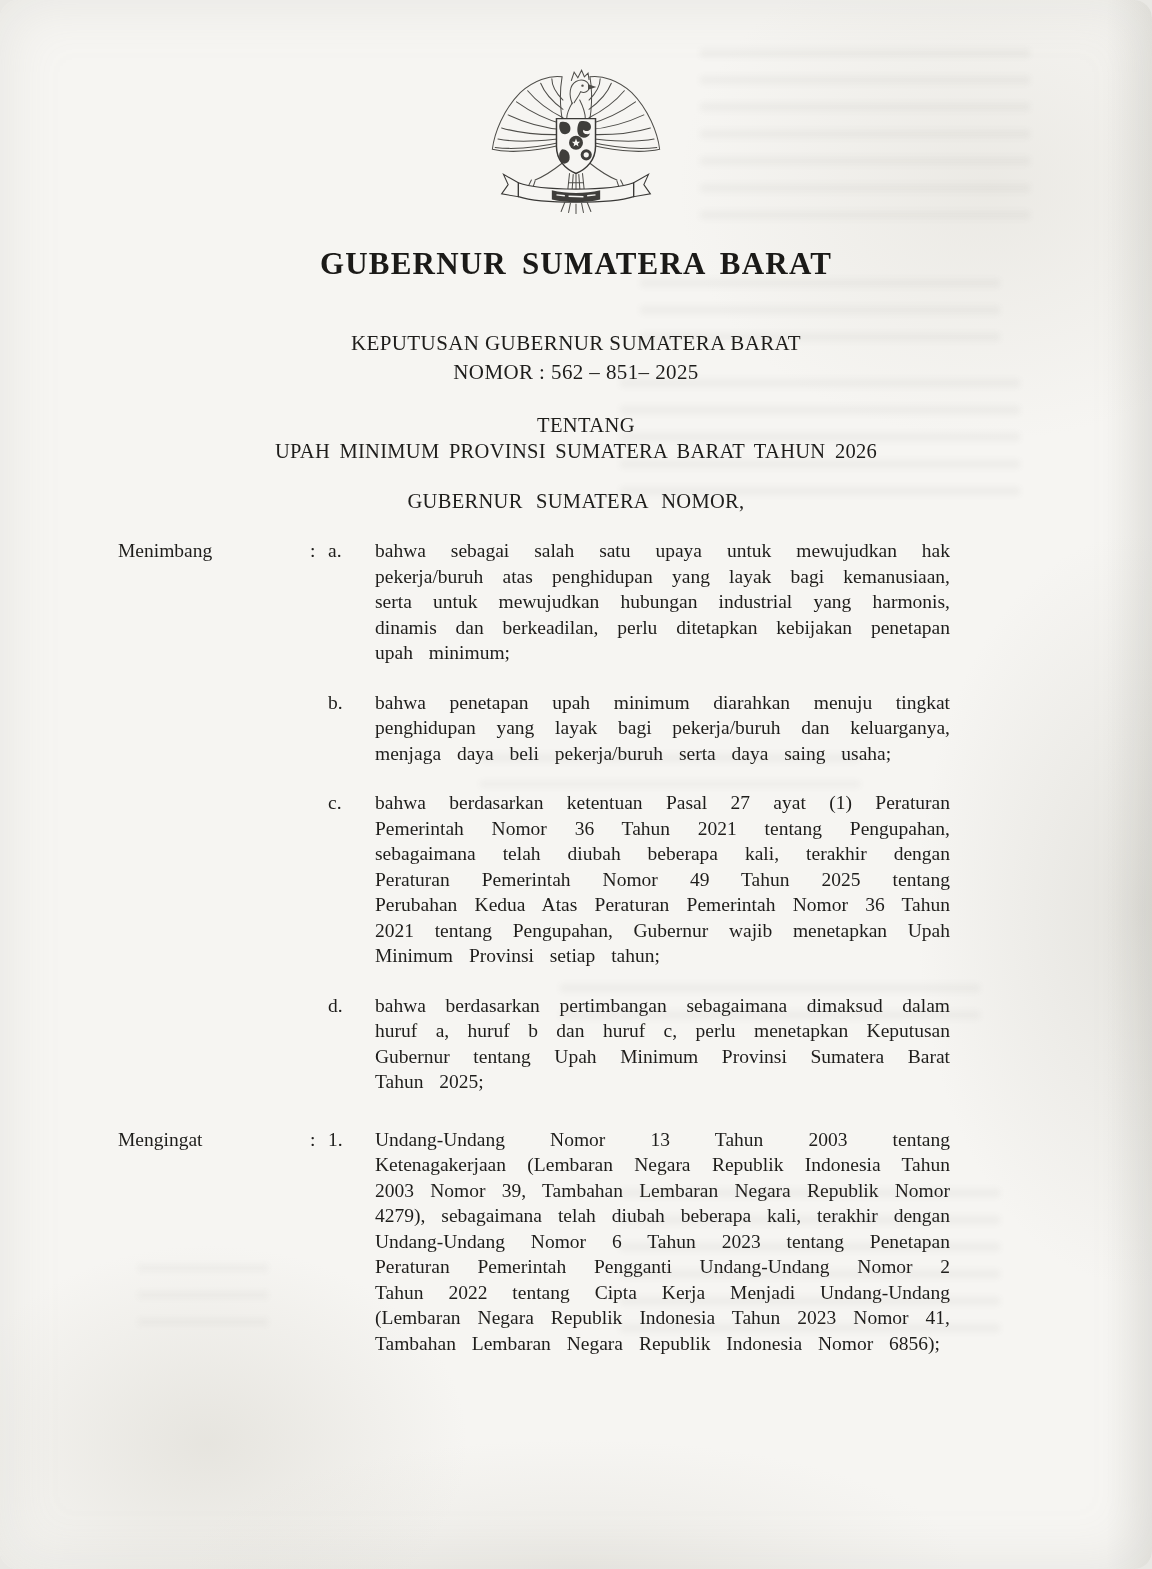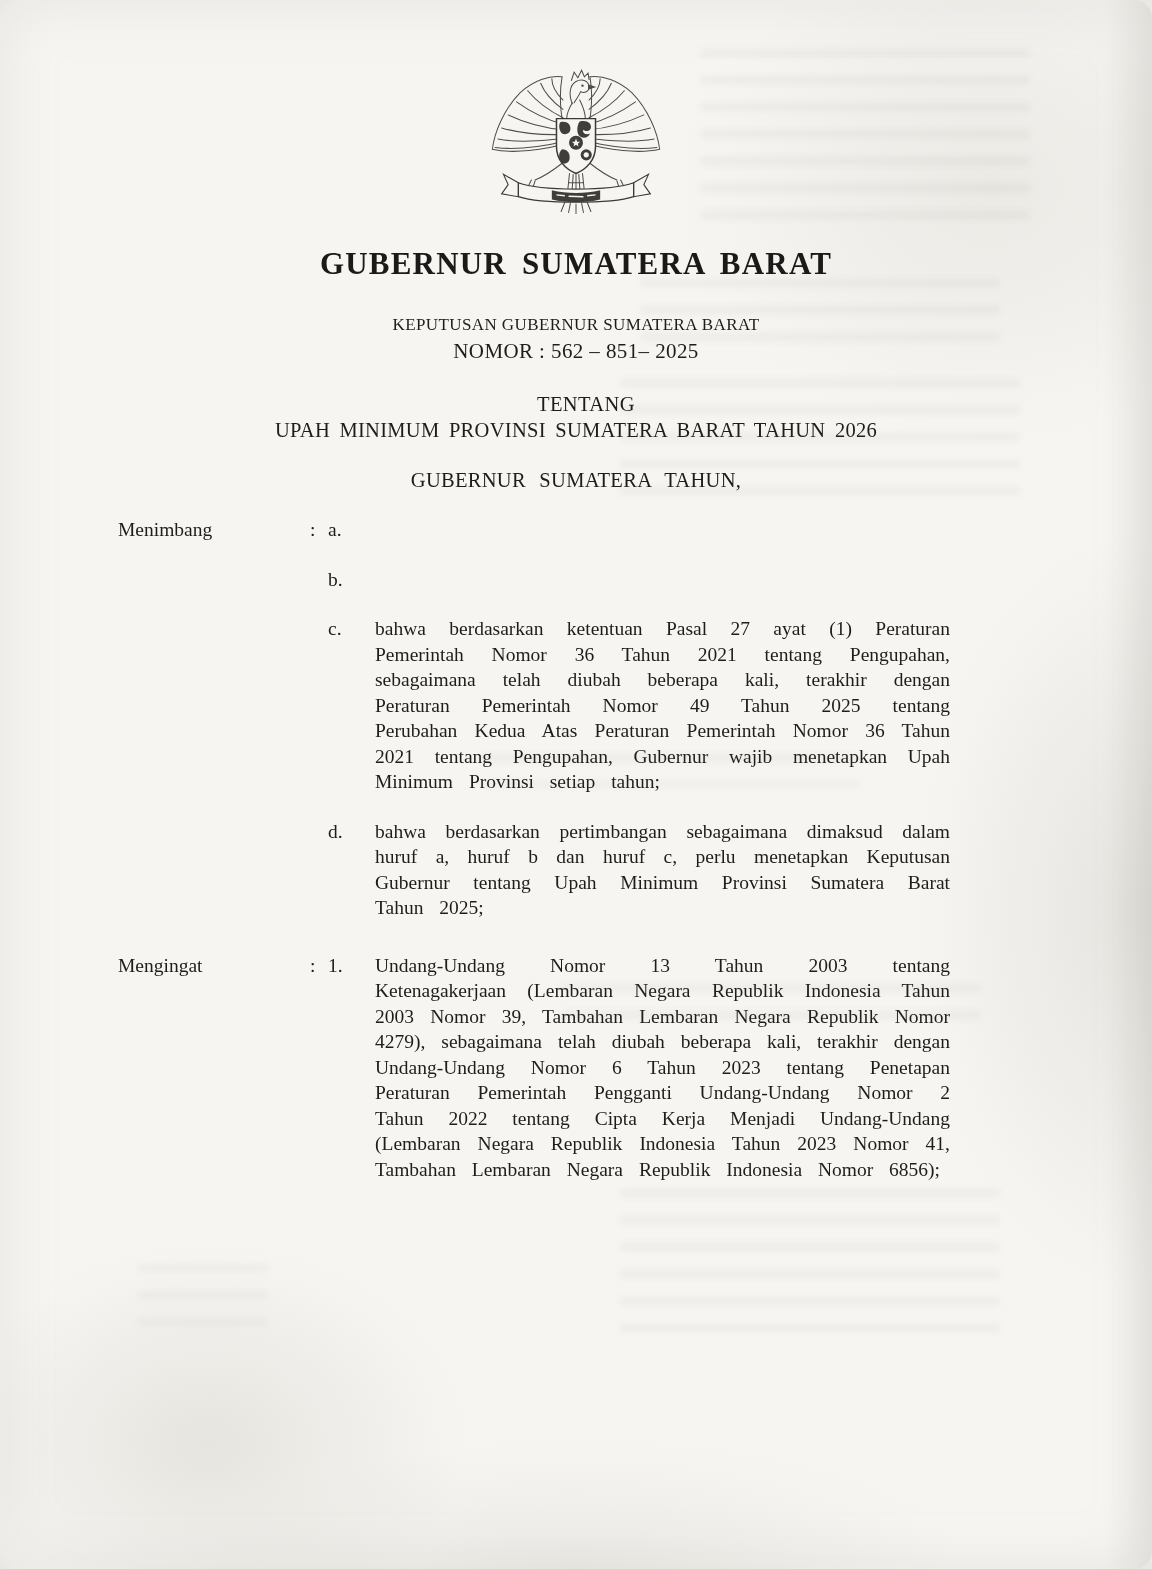--- a/index.html
+++ b/index.html
@@ -40,21 +40,21 @@
     margin:60px auto 0 auto;
     display:flex;align-items:center;justify-content:center;
   }
   .center{text-align:center;}
   .main-title{
     margin:26px 0 0 0;
     font-size:31px;font-weight:bold;
     letter-spacing:1.2px;word-spacing:6px;
     color:#1b1a18;
   }
-  .decree-title{margin-top:33px;font-size:17px;letter-spacing:.4px;}
+  .decree-title{margin-top:49px;font-size:21px;letter-spacing:.4px;}
   .decree-number{margin-top:4px;font-size:21px;letter-spacing:.4px;}
   .about-label{margin-top:29px;font-size:20.5px;letter-spacing:.4px;padding-left:20px;}
   .about-title{margin-top:3px;font-size:20.5px;word-spacing:4px;letter-spacing:.3px;font-family:Liberation Serif, serif;}
   .salutation{margin-top:27px;font-size:20.5px;word-spacing:8px;letter-spacing:.3px;}
   .content{margin-top:25px;}
   .row{
     display:flex;
     margin-left:118px;
     margin-bottom:24px;
     font-size:19.5px;line-height:25.5px;
@@ -142,34 +142,36 @@
       <path d="M74,139 C90,143 110,143 126,139 L126,149 C110,153 90,153 74,149 Z" fill="#3f3e3b"></path>
       <path d="M79,144 L88,145 M92,145.5 L108,146 M112,145 L121,144" stroke="#f6f5f2" stroke-width="1.5" fill="none"></path>
     </svg>
   </div>
 
   <div class="center main-title">GUBERNUR SUMATERA BARAT</div>
   <div class="center decree-title">KEPUTUSAN GUBERNUR SUMATERA BARAT</div>
   <div class="center decree-number">NOMOR : 562 – 851– 2025</div>
   <div class="center about-label">TENTANG</div>
   <div class="center about-title">UPAH MINIMUM PROVINSI SUMATERA BARAT TAHUN 2026</div>
-  <div class="center salutation">GUBERNUR SUMATERA TAHUN,</div>
+  <div class="center salutation">GUBERNUR SUMATERA NOMOR,</div>
 
   <div class="content">
 
     <div class="row">
       <div class="cell-label">Menimbang</div>
       <div class="cell-colon">:</div>
       <div class="cell-marker">a.</div>
+      <div class="cell-text">bahwa sebagai salah satu upaya untuk mewujudkan hak pekerja/buruh atas penghidupan yang layak bagi kemanusiaan, serta untuk mewujudkan hubungan industrial yang harmonis, dinamis dan berkeadilan, perlu ditetapkan kebijakan penetapan upah minimum;</div>
     </div>
 
     <div class="row">
       <div class="cell-label"></div>
       <div class="cell-colon"></div>
       <div class="cell-marker">b.</div>
+      <div class="cell-text">bahwa penetapan upah minimum diarahkan menuju tingkat penghidupan yang layak bagi pekerja/buruh dan keluarganya, menjaga daya beli pekerja/buruh serta daya saing usaha;</div>
     </div>
 
     <div class="row">
       <div class="cell-label"></div>
       <div class="cell-colon"></div>
       <div class="cell-marker">c.</div>
       <div class="cell-text">bahwa berdasarkan ketentuan Pasal 27 ayat (1) Peraturan Pemerintah Nomor 36 Tahun 2021 tentang Pengupahan, sebagaimana telah diubah beberapa kali, terakhir dengan Peraturan Pemerintah Nomor 49 Tahun 2025 tentang Perubahan Kedua Atas Peraturan Pemerintah Nomor 36 Tahun 2021 tentang Pengupahan, Gubernur wajib menetapkan Upah Minimum Provinsi setiap tahun;</div>
     </div>
 
     <div class="row">

